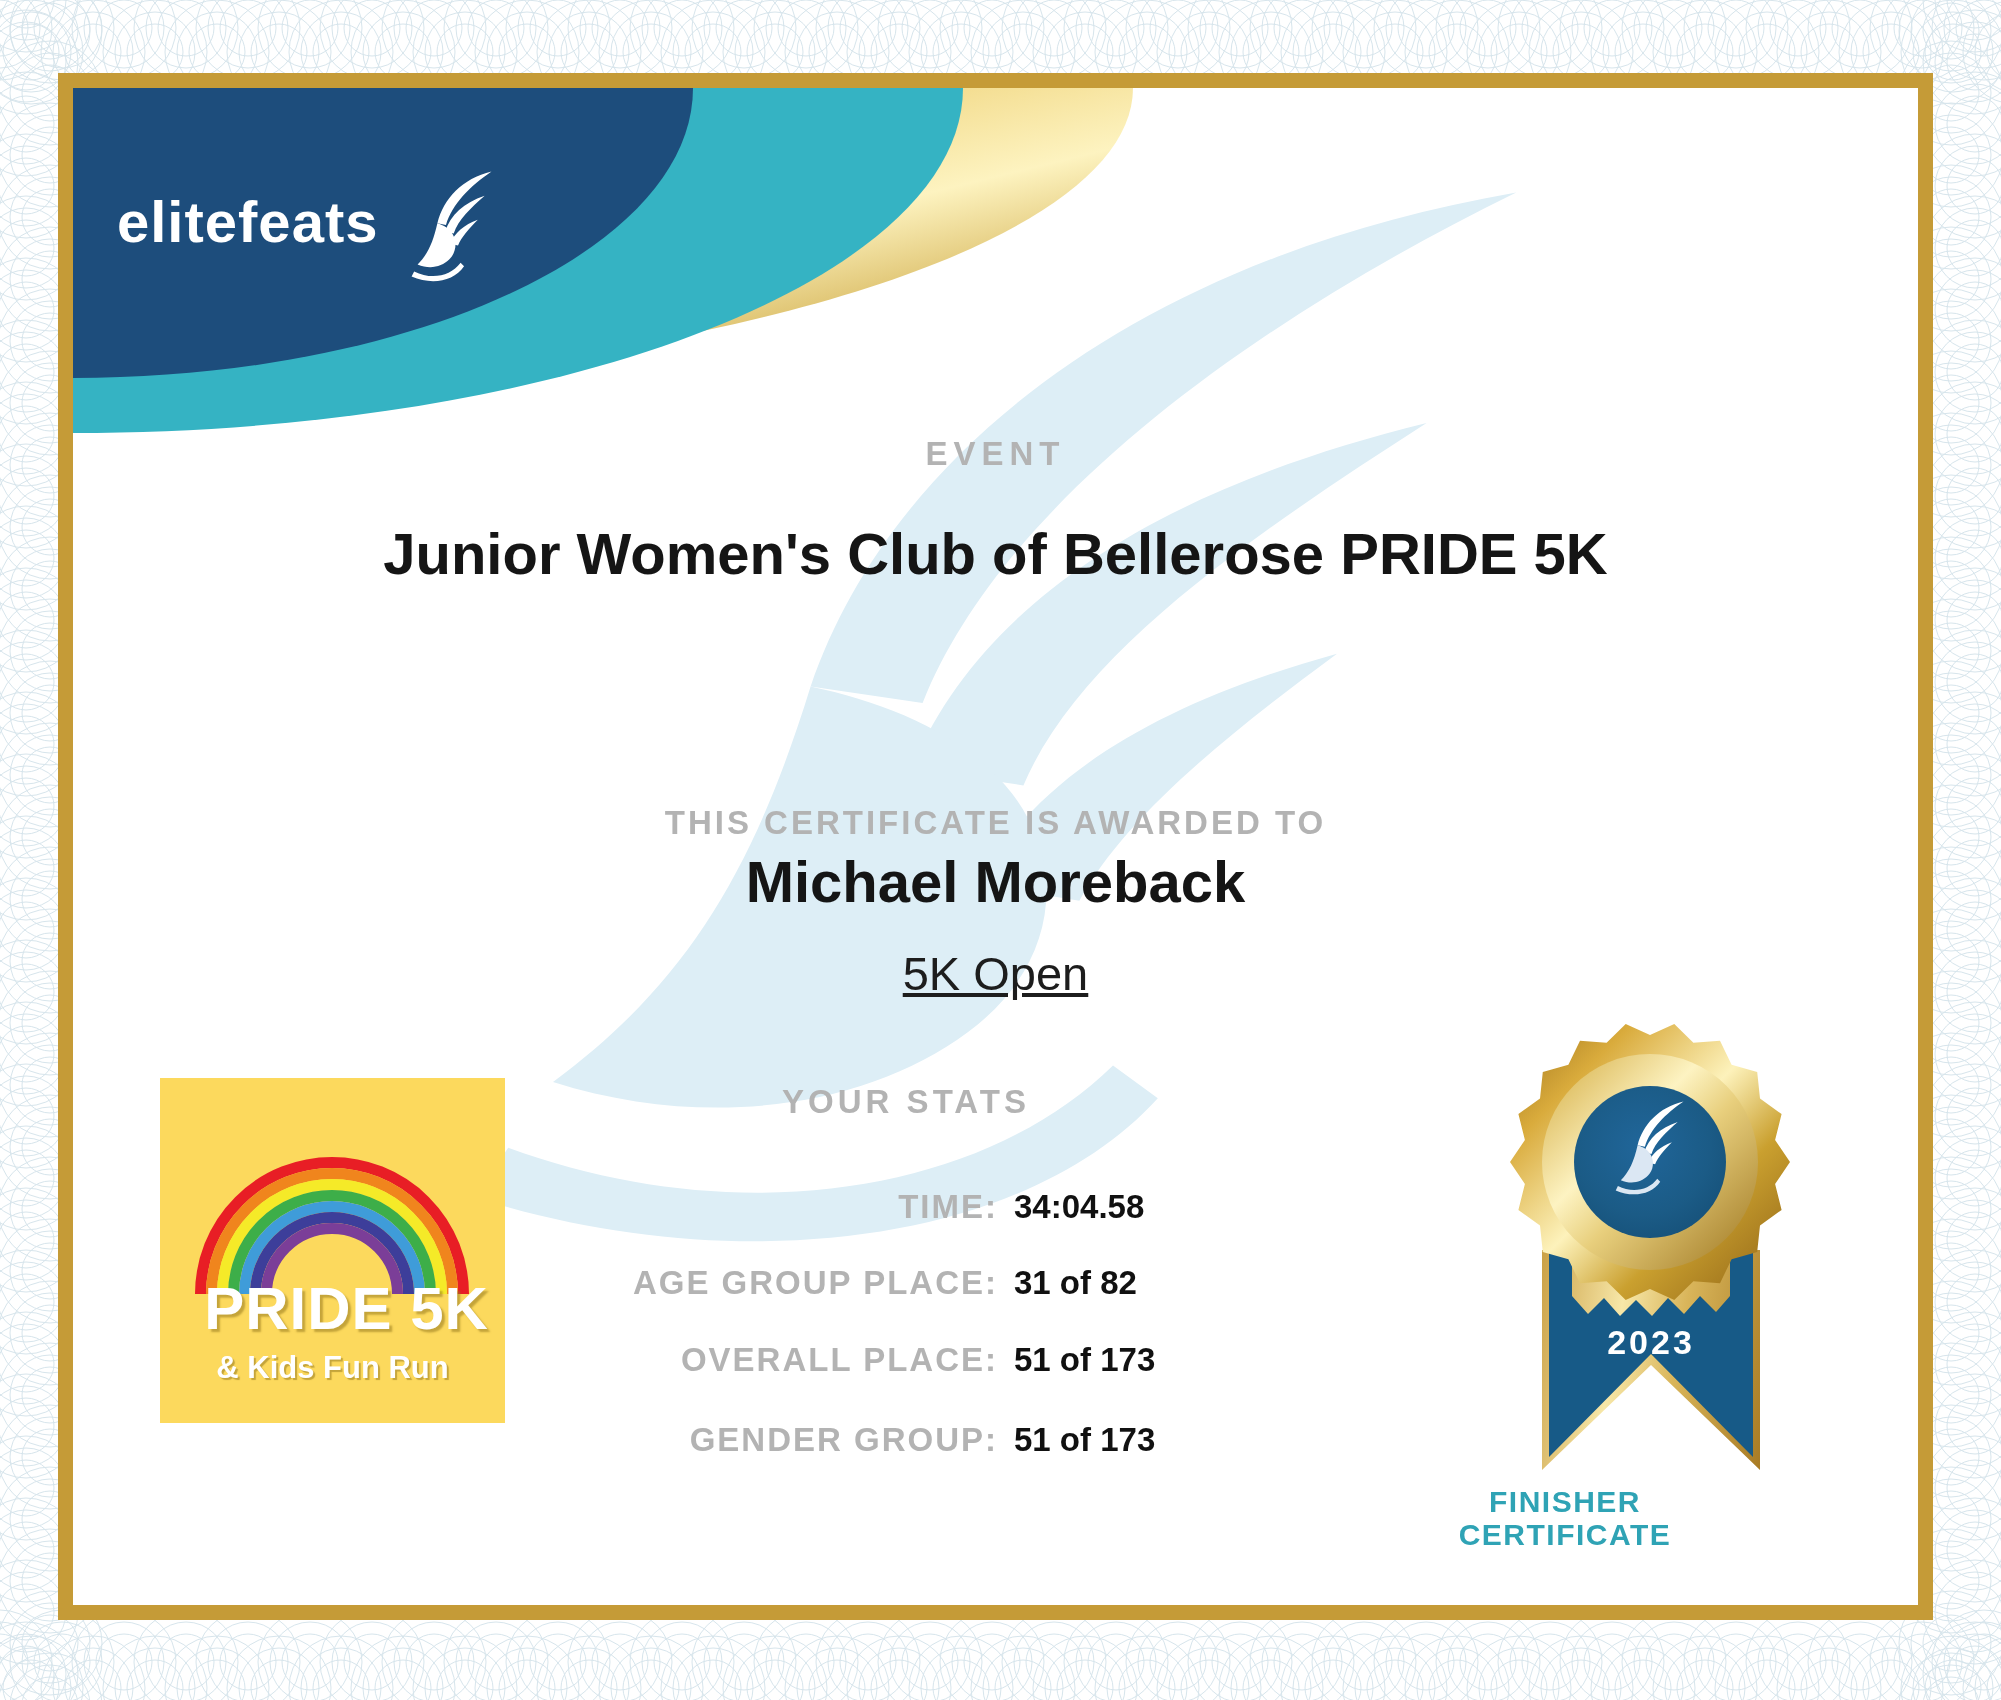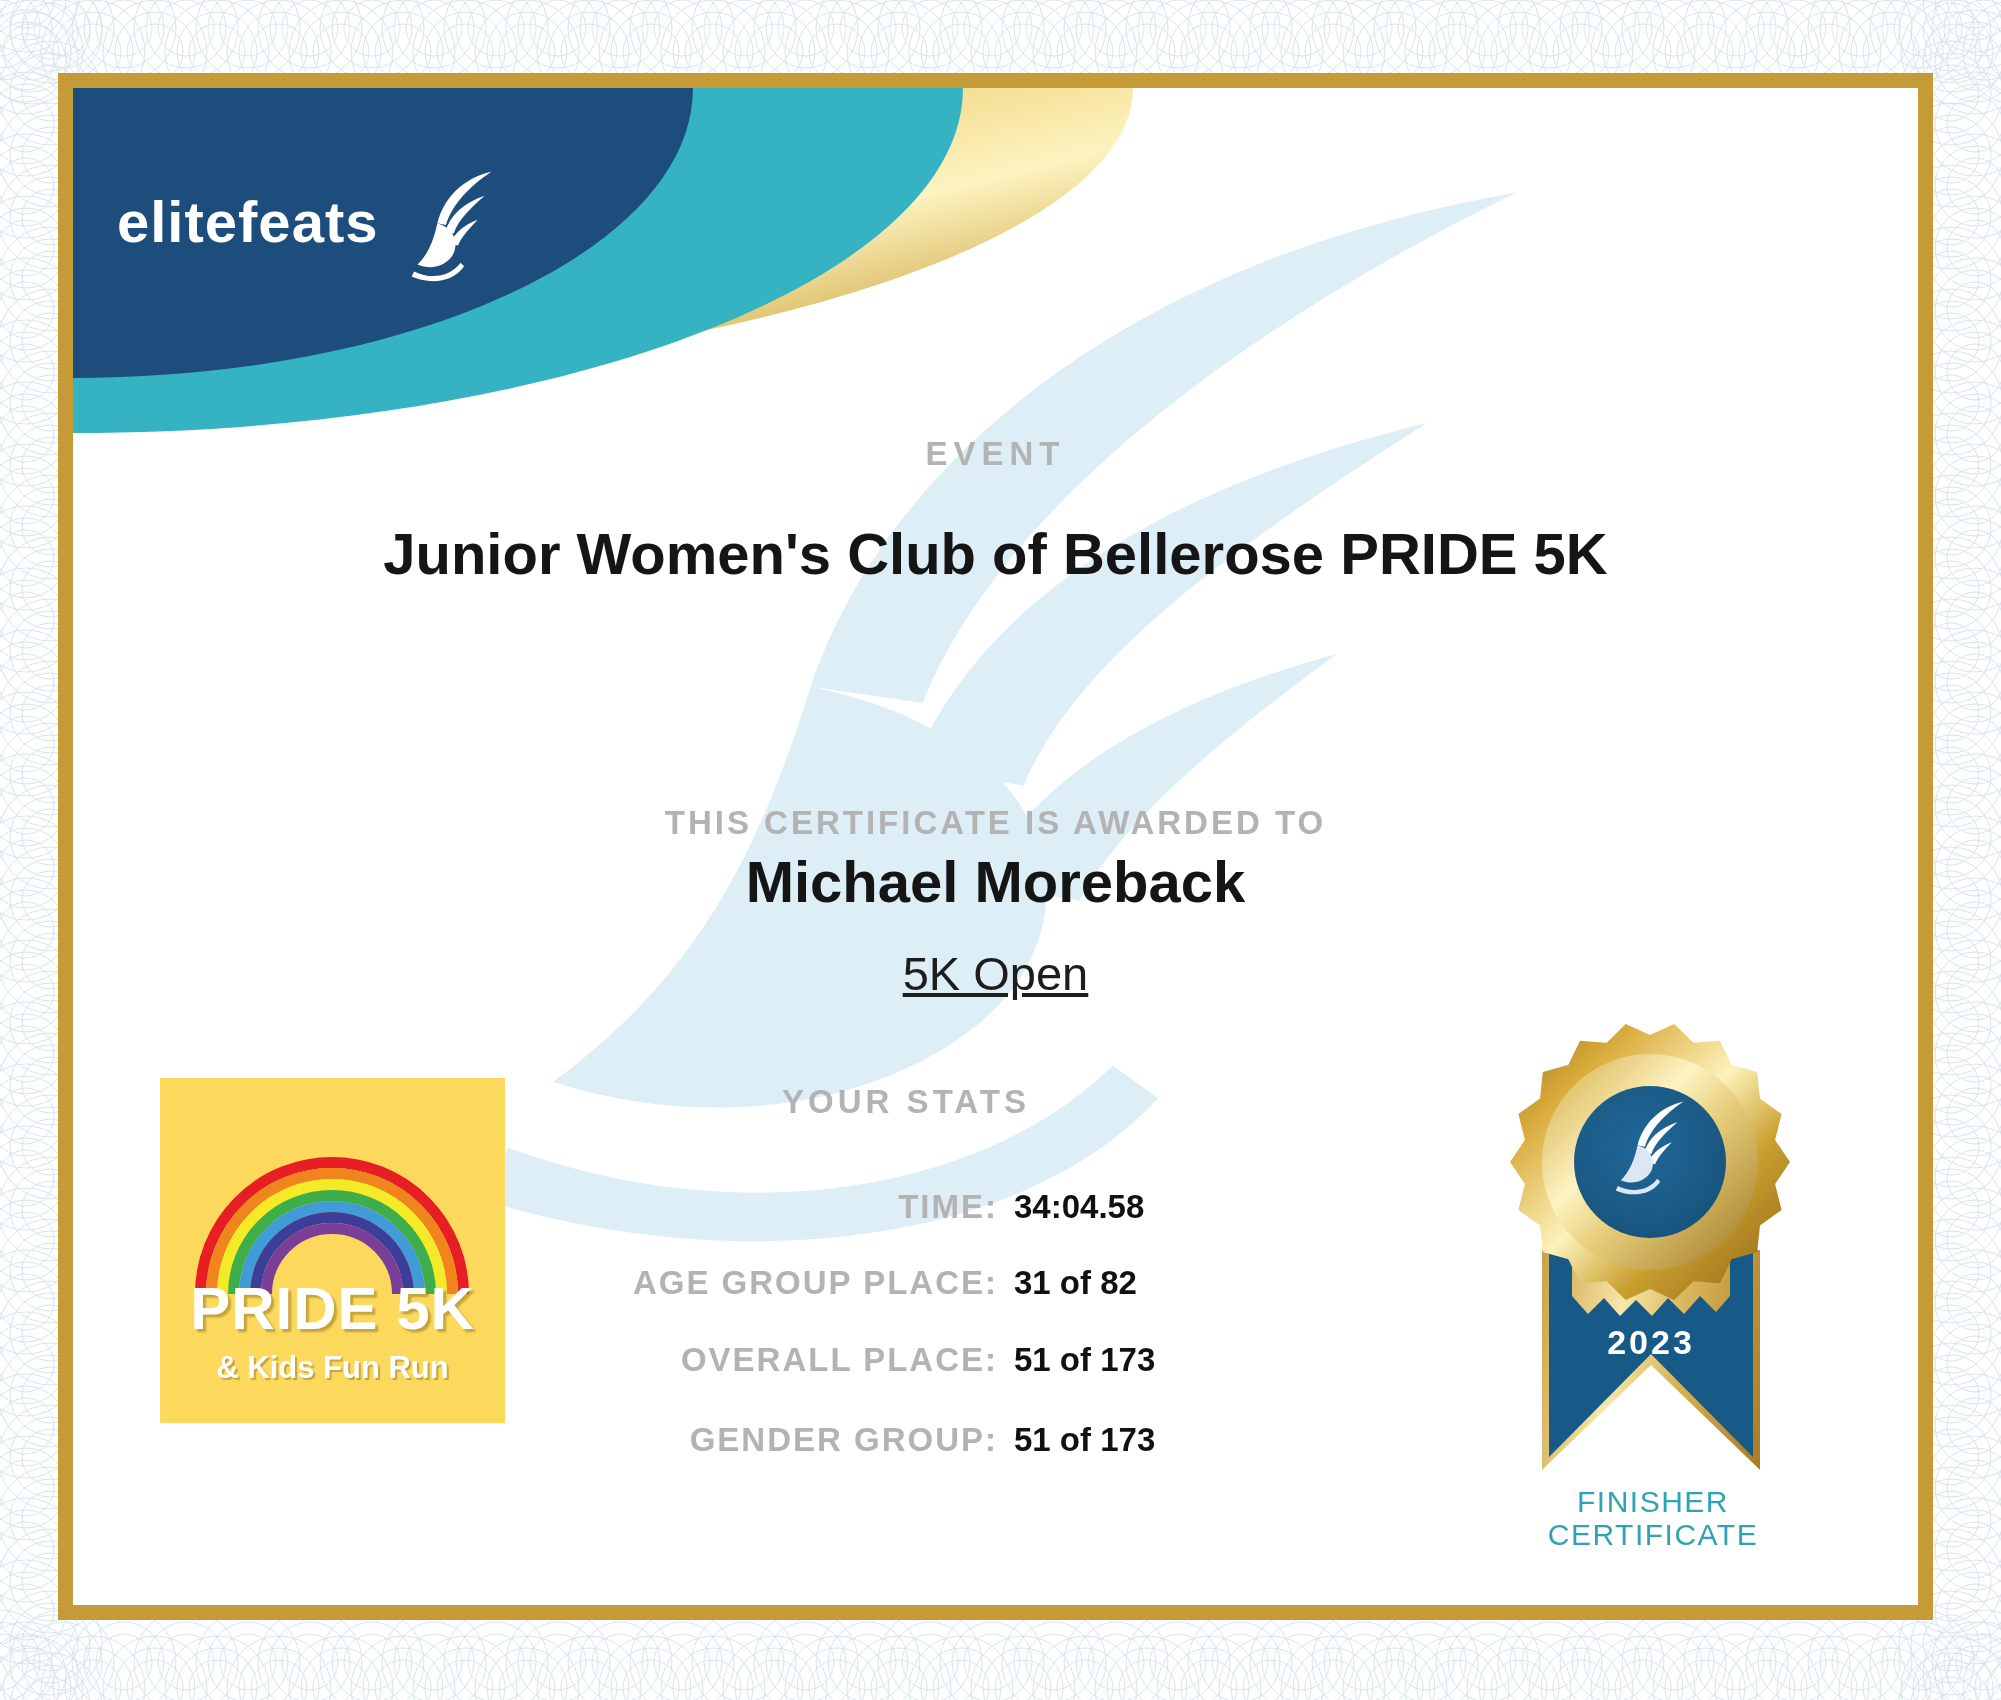--- a/index.html
+++ b/index.html
@@ -25,21 +25,21 @@
   .stats-heading{top:995px;width:1594px;font-size:33px;letter-spacing:4px;margin-left:36px;}
   .stat-row{position:absolute;height:40px;font-size:33px;line-height:38px;}
   .stat-label{position:absolute;left:0;top:0;width:925px;text-align:right;
         color:#b3b3b3;font-weight:700;letter-spacing:2px;}
   .stat-value{position:absolute;left:941px;top:0;width:600px;text-align:left;
         color:#111111;font-weight:700;}
   .row-0{top:1100px;} .row-1{top:1176px;} .row-2{top:1253px;} .row-3{top:1333px;}
   .race-logo{position:absolute;left:87px;top:990px;width:345px;height:345px;
         background:#fcd95d;}
   .race-logo svg{position:absolute;left:0;top:28px;}
-  .race-logo-line1{position:absolute;left:0;top:196px;width:345px;text-align:center;
+  .race-logo-line1{position:absolute;left:14px;top:196px;width:345px;text-align:center;
         font-size:60px;font-weight:700;color:#ffffff;letter-spacing:1px;
         text-shadow:3px 3px 2px rgba(150,120,30,0.55);}
   .race-logo-line2{position:absolute;left:0;top:272px;width:345px;text-align:center;
         font-size:31px;font-weight:700;color:#ffffff;
         text-shadow:2px 2px 1px rgba(150,120,30,0.55);}
   .rosette{position:absolute;left:1437px;top:934px;width:280px;height:280px;
         background:linear-gradient(135deg,#9a6d18 0%,#d9ab3c 22%,#fdf2bb 48%,#caa02f 68%,#8a5e14 100%);}
   .rosette-ring{position:absolute;left:1469px;top:966px;width:216px;height:216px;border-radius:50%;
         background:linear-gradient(315deg,#9c741f 0%,#e8cf7d 45%,#fdf3c2 62%,#d2a93c 100%);}
   .rosette-core{position:absolute;left:1501px;top:998px;width:152px;height:152px;border-radius:50%;
@@ -48,22 +48,22 @@
   .ribbon{position:absolute;left:1469px;top:1162px;width:218px;height:220px;}
   .ribbon-gold{position:absolute;inset:0;
         background:linear-gradient(100deg,#caa045 0%,#f7e7a8 35%,#d9b55a 60%,#a87b24 100%);
         clip-path:polygon(0px 0px,218px 0px,218px 220px,109px 115px,0px 220px);}
   .ribbon-navy{position:absolute;inset:0;background:#175a87;
         clip-path:polygon(7px 0px,30px 0px,30px 46px,46px 64px,62px 48px,78px 66px,94px 50px,
         110px 66px,126px 48px,142px 64px,158px 46px,174px 62px,188px 46px,188px 0px,211px 0px,
         211px 207px,109px 104px,7px 207px);}
   .ribbon-year{position:absolute;left:0;top:73px;width:218px;text-align:center;
         font-size:34px;font-weight:700;color:#ffffff;letter-spacing:3px;}
-  .medal-caption{position:absolute;left:1440px;top:1397px;width:280px;text-align:center;
-        font-size:30px;line-height:33px;font-weight:400;color:#2fa3b5;letter-spacing:1.5px;}
+  .medal-caption{position:absolute;left:1352px;top:1397px;width:280px;text-align:center;
+        font-size:30px;line-height:33px;font-weight:700;color:#2fa3b5;letter-spacing:1.5px;}
 </style>
 </head>
 <body>
 
 <div class="page">
 
   <svg class="guilloche" id="guilloche">
       <circle cx="0" cy="28" r="52" fill="none" stroke="#d7e5ec" stroke-width="1"></circle>
       <circle cx="0" cy="28" r="40" fill="none" stroke="#d7e5ec" stroke-width="1"></circle>
       <circle cx="0" cy="28" r="28" fill="none" stroke="#d7e5ec" stroke-width="1"></circle>

